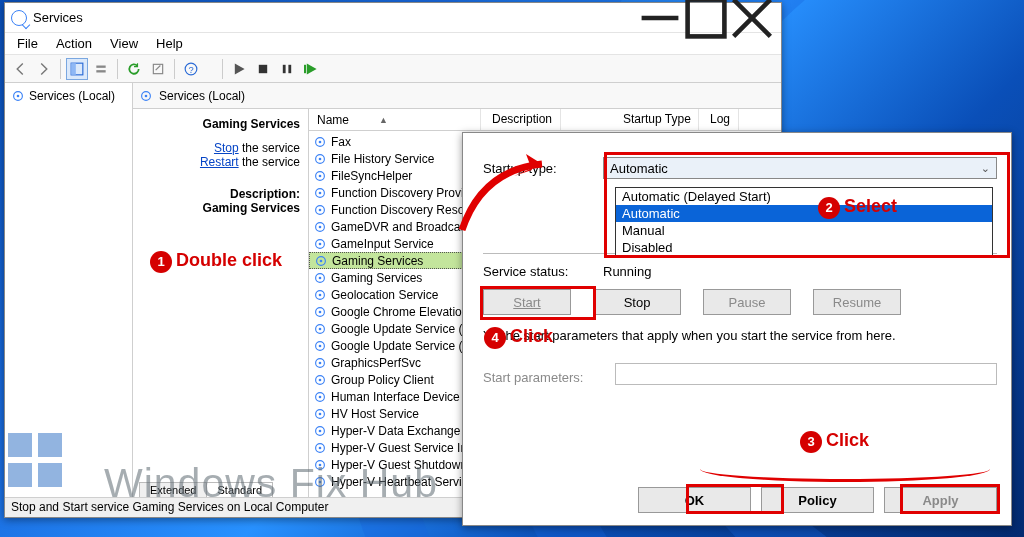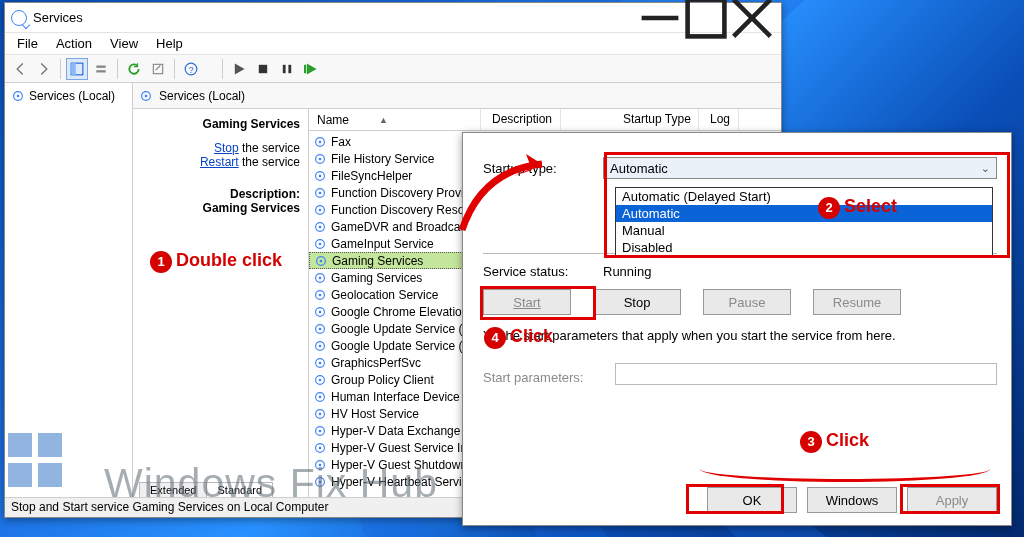--- a/index.html
+++ b/index.html
@@ -71,21 +71,21 @@
   hr{border:none;border-top:1px solid #bbb;margin:24px 0 10px;}
   .sstat{display:flex;align-items:center;margin:6px 0 10px;}
   .sstat label{width:120px;}
   .btnrow{display:flex;gap:22px;margin:6px 0 12px;}
   .btn{width:88px;height:26px;border:1px solid #999;background:#e9e9e9;font-size:13px;display:flex;align-items:center;justify-content:center;}
   .btn.dis{color:#8a8a8a;}
   .params{display:flex;align-items:flex-end;gap:12px;margin-top:18px;}
   .params label{color:#8a8a8a;width:120px;}
   .params .tbox{flex:1;height:22px;border:1px solid #bbb;background:#fff;}
   .dlg-actions{position:absolute;right:14px;bottom:12px;display:flex;gap:10px;}
-  .dlg-actions .btn{width:90px;}
+  .dlg-actions .btn{width:113px;font-weight:bold;}
 
   
   .callout{position:absolute;pointer-events:none;z-index:50;}
   .numdot{width:22px;height:22px;border-radius:50%;background:#d50000;color:#fff;font-weight:700;font-size:13px;display:inline-flex;align-items:center;justify-content:center;margin-right:4px;}
   .clabel{color:#d50000;font-weight:700;font-size:18px;}
   .redbox{position:absolute;border:3px solid #e00000;z-index:49;pointer-events:none;}
   .curve{position:absolute;border:3px solid #e00000;border-top:none;border-left:none;border-right:none;border-radius:0 0 60% 60%;z-index:49;pointer-events:none;}
   .arrow{position:absolute;z-index:49;pointer-events:none;}
   .watermark{position:absolute;left:104px;bottom:30px;font-size:41px;font-weight:400;color:#5f6b73;opacity:.55;letter-spacing:1px;pointer-events:none;}
   .wmico{position:absolute;left:8px;bottom:44px;width:60px;height:60px;opacity:.55;}
@@ -433,21 +433,21 @@
   </div>
   <div style="line-height:1.4">
     <span>Y</span><span>y the start parameters that apply when you start the service from here.</span>
   </div>
   <div class="params">
     <label><span>Start parameters:</span></label>
     <div class="tbox"></div>
   </div>
   <div class="dlg-actions">
     <div class="btn">OK</div>
-    <div class="btn">Windows</div>
+    <div class="btn">Policy</div>
     <div class="btn dis">
         <span>Apply</span>
       </div>
   </div>
 </div>
 
 <div class="redbox" style="left:604px;top:152px;width:406px;height:106px"></div>
 <div class="redbox" style="left:480px;top:286px;width:116px;height:34px"></div>
 <div class="redbox" style="left:686px;top:484px;width:98px;height:30px"></div>
 <div class="redbox" style="left:900px;top:484px;width:100px;height:30px"></div>

